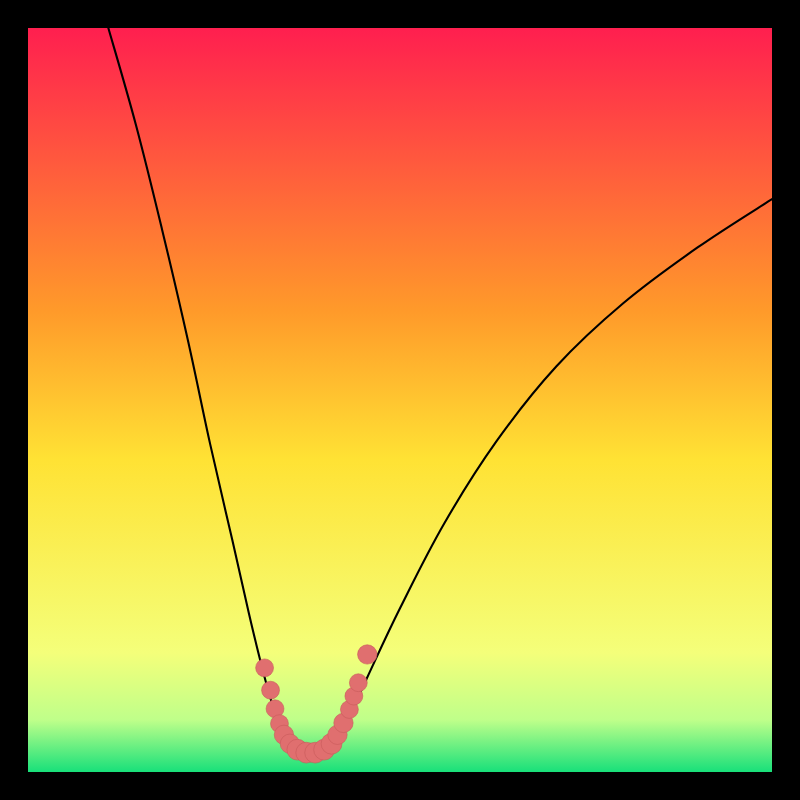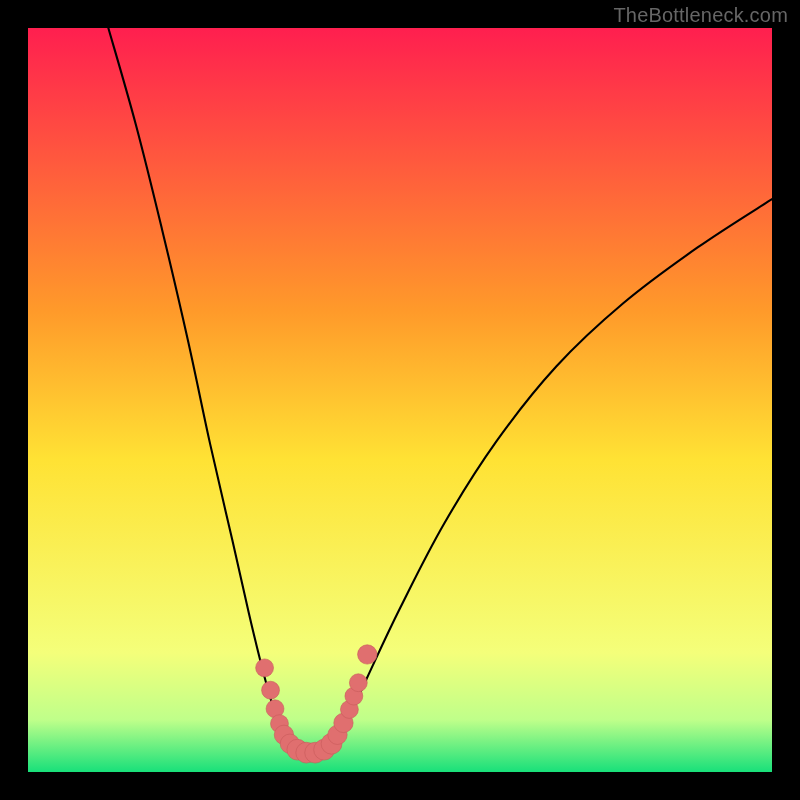--- a/index.html
+++ b/index.html
@@ -60,14 +60,13 @@
         <circle cx="296.11" cy="721.68" r="10.42" fill="#e06f6f" stroke="#c85a5a" stroke-width="0.6"></circle>
         <circle cx="303.55" cy="715.73" r="10.42" fill="#e06f6f" stroke="#c85a5a" stroke-width="0.6"></circle>
         <circle cx="309.50" cy="706.80" r="9.67" fill="#e06f6f" stroke="#c85a5a" stroke-width="0.6"></circle>
         <circle cx="315.46" cy="694.90" r="9.67" fill="#e06f6f" stroke="#c85a5a" stroke-width="0.6"></circle>
         <circle cx="321.41" cy="681.50" r="8.93" fill="#e06f6f" stroke="#c85a5a" stroke-width="0.6"></circle>
         <circle cx="325.87" cy="668.11" r="8.93" fill="#e06f6f" stroke="#c85a5a" stroke-width="0.6"></circle>
         <circle cx="330.34" cy="654.72" r="8.93" fill="#e06f6f" stroke="#c85a5a" stroke-width="0.6"></circle>
         <circle cx="339.26" cy="626.45" r="9.67" fill="#e06f6f" stroke="#c85a5a" stroke-width="0.6"></circle>
       </svg>
   </div>
-  <div class="watermark">TheBottleneck.com</div>
 </div>
 
 </body></html>

